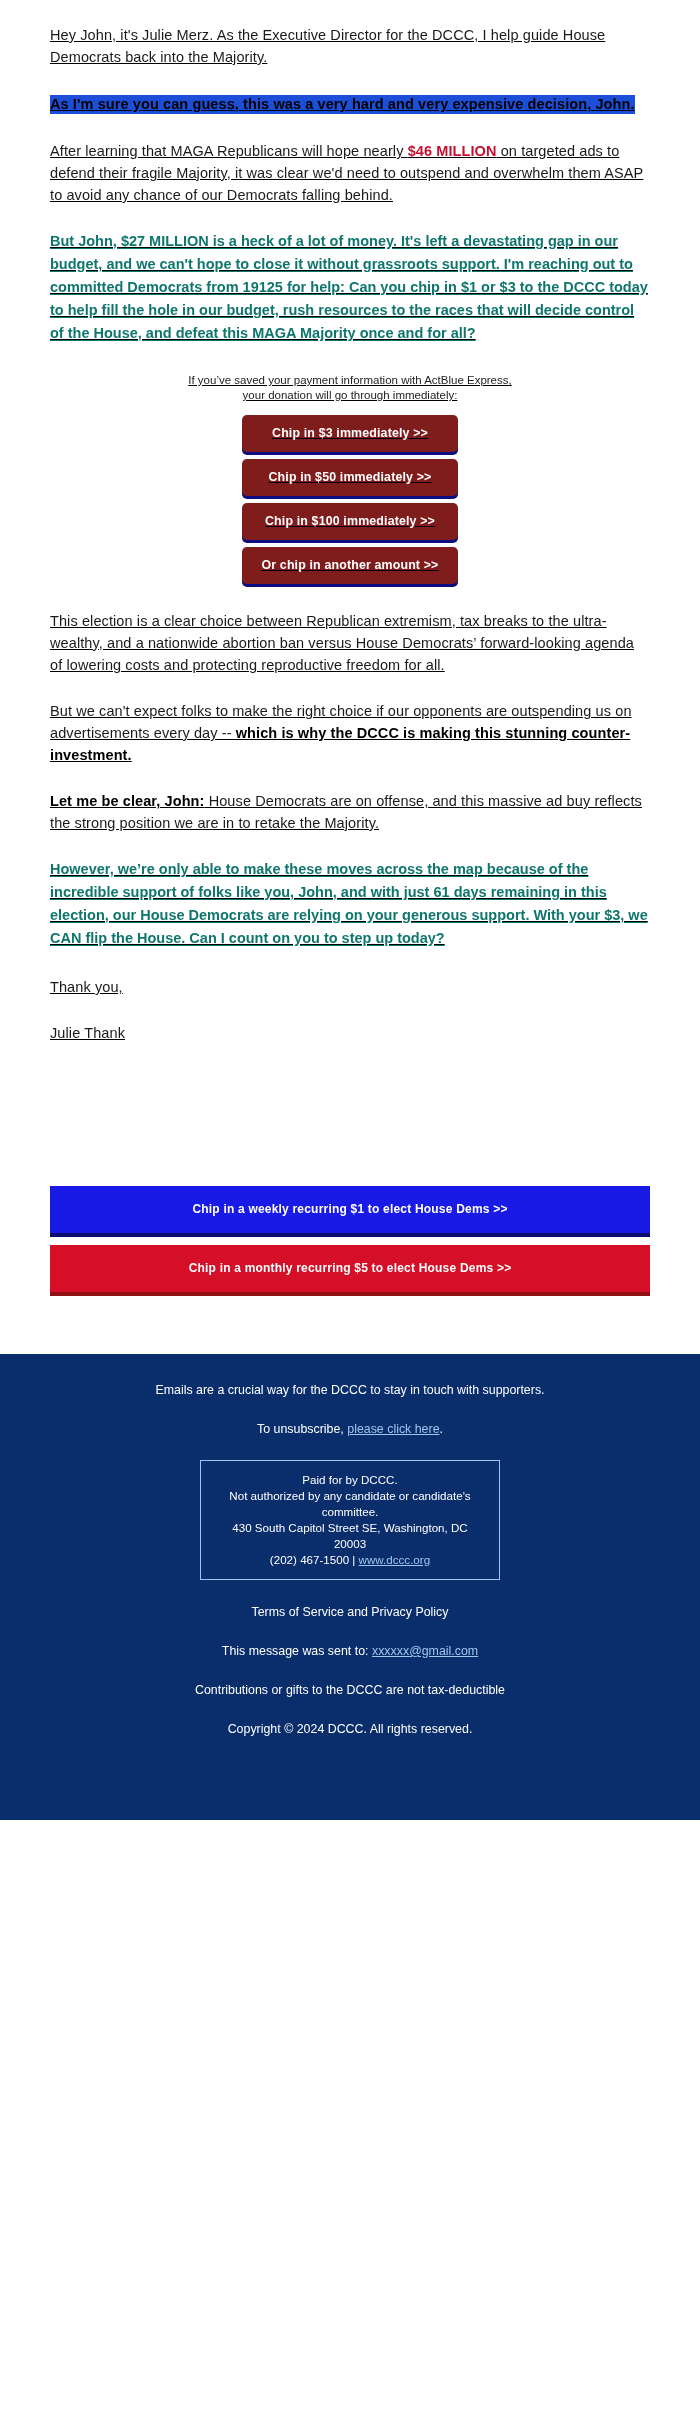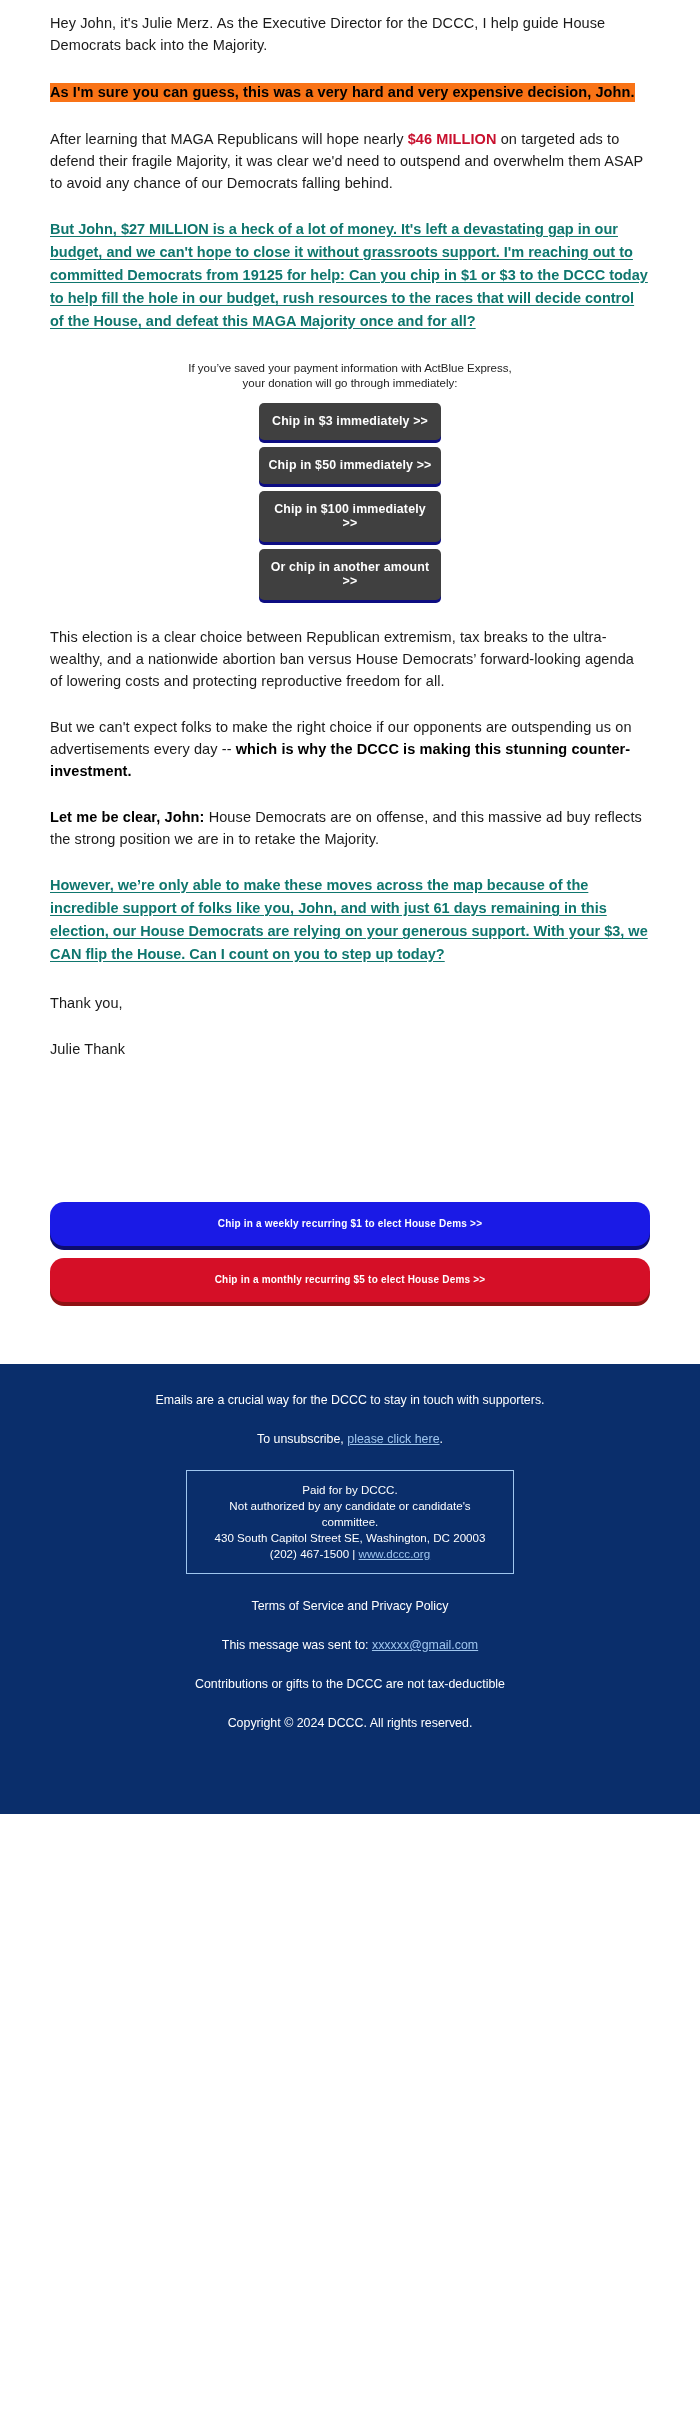--- a/index.html
+++ b/index.html
@@ -13,35 +13,36 @@
     color: #000000;
     -webkit-font-smoothing: antialiased;
   }
   .email-wrap {
     width: 700px;
     margin: 0 auto;
     background: #ffffff;
     position: relative;
   }
   .body-section {
-    padding: 4px 50px 0 50px;
+    padding: 16px 50px 0 50px;
+    text-decoration: underline;
   }
   p.body-para {
     font-size: 14.5px;
     line-height: 22px;
     color: #1a1a1a;
     margin: 0 0 24px 0;
     letter-spacing: .1px;
   }
   p.body-para:first-child {
     padding-top: 8px;
   }
   .b { font-weight: bold; color:#000; }
   .hl {
-    background: #f97316;
+    background: #1d4ed8;
     font-weight: bold;
     color: #000000;
     box-decoration-break: clone;
     -webkit-box-decoration-break: clone;
     padding: 1px 0 2px 0;
     line-height: 24px;
   }
   .red-amt {
     color: #c8102e;
     font-weight: bold;
@@ -69,23 +70,23 @@
     color: #222222;
     margin: 0 0 12px 0;
   }
   .btn-list {
     display: flex;
     flex-direction: column;
     align-items: center;
     gap: 7px;
   }
   .chip-btn {
-    width: 182px;
+    width: 216px;
     box-sizing: border-box;
-    background: #404040;
+    background: #7f1d1d;
     color: #ffffff;
     font-size: 12.4px;
     font-weight: bold;
     text-align: center;
     padding: 11px 6px 12px 6px;
     border: none;
     border-radius: 5px;
     box-shadow: 0 3px 0 0 #0d0d82;
     letter-spacing: .15px;
     cursor: pointer;
@@ -97,26 +98,26 @@
   .recurring-wrap {
     padding: 0 50px;
     display: flex;
     flex-direction: column;
     gap: 12px;
   }
   .recur-btn {
     width: 100%;
     box-sizing: border-box;
     text-align: center;
-    font-size: 10px;
+    font-size: 12px;
     font-weight: bold;
     color: #ffffff;
     padding: 16px 8px 17px 8px;
     border: none;
-    border-radius: 14px;
+    border-radius: 0;
     letter-spacing: .2px;
     cursor: pointer;
     font-family: "Liberation Sans", sans-serif;
   }
   .recur-blue {
     background: #1a1ae6;
     box-shadow: 0 4px 0 0 #0d0d6e;
   }
   .recur-red {
     background: #d50f27;
@@ -138,21 +139,21 @@
   }
   .footer a {
     color: #9fc6ef;
     text-decoration: underline;
     cursor: pointer;
   }
   .paid-box {
     border: 1px solid #9fc6ef;
     padding: 11px 14px 11px 14px;
     margin: 2px auto 24px auto;
-    width: 328px;
+    width: 300px;
     box-sizing: border-box;
   }
   .paid-box div {
     font-size: 11.6px;
     line-height: 16px;
     color: #ffffff;
   }
   .footer-small {
     font-size: 12.2px;
   }

